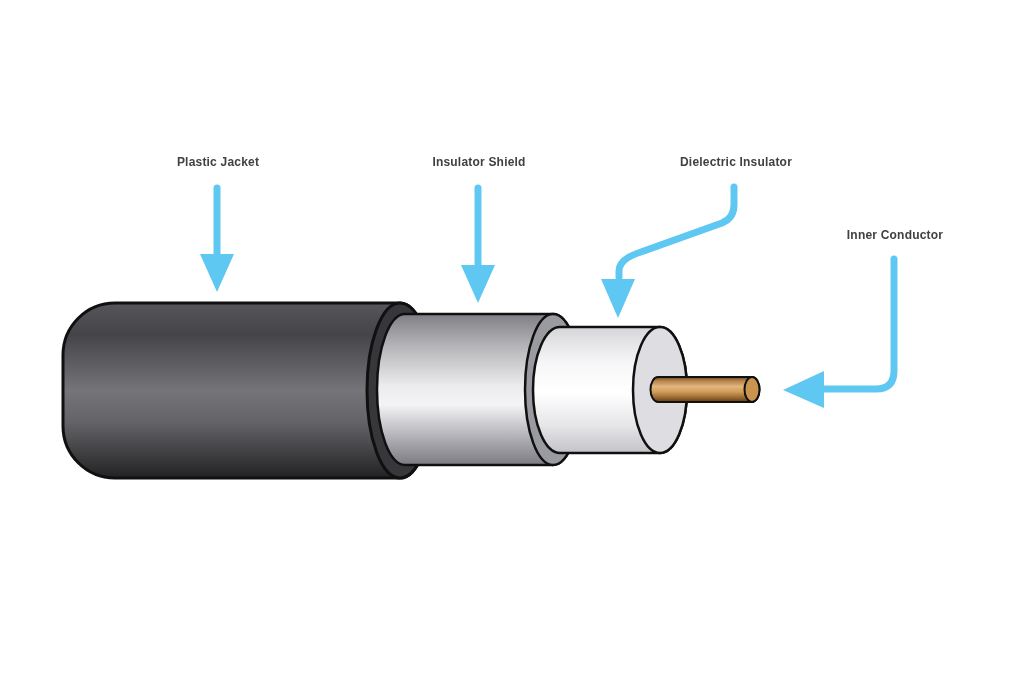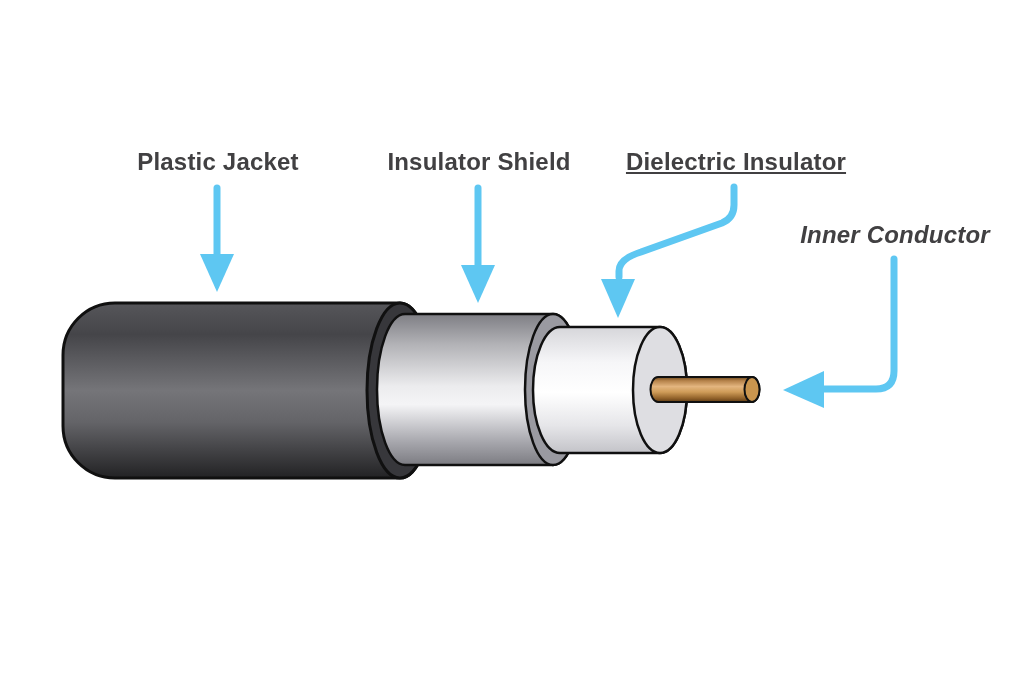--- a/index.html
+++ b/index.html
@@ -8,31 +8,31 @@
     width: 1024px;
     height: 686px;
     background: #ffffff;
     overflow: hidden;
     font-family: "Liberation Sans", "DejaVu Sans", sans-serif;
   }
   .canvas svg { position: absolute; left: 0; top: 0; }
   .layer-label {
     position: absolute;
     transform: translate(-50%, -50%);
-    font-size: 24px;
+    font-size: 12px;
     font-weight: 700;
     color: #414042;
     letter-spacing: 0.2px;
     white-space: nowrap;
     text-align: center;
   }
   .lbl-plastic   { left: 218px; top: 162px; }
   .lbl-shield    { left: 479px; top: 162px; }
-  .lbl-dielectric{ left: 736px; top: 162px; text-decoration: underline; }
-  .lbl-conductor { left: 895px; top: 235px; font-style: italic; }
+  .lbl-dielectric{ left: 736px; top: 162px; }
+  .lbl-conductor { left: 895px; top: 235px; }
 </style>
 </head>
 <body>
 
 <div class="canvas">
 
   <svg width="1024" height="686" viewBox="0 0 1024 686">
     <defs>
       <linearGradient id="gradJacket" x1="0" y1="0" x2="0" y2="1">
         <stop offset="0" stop-color="#56565a"></stop>

